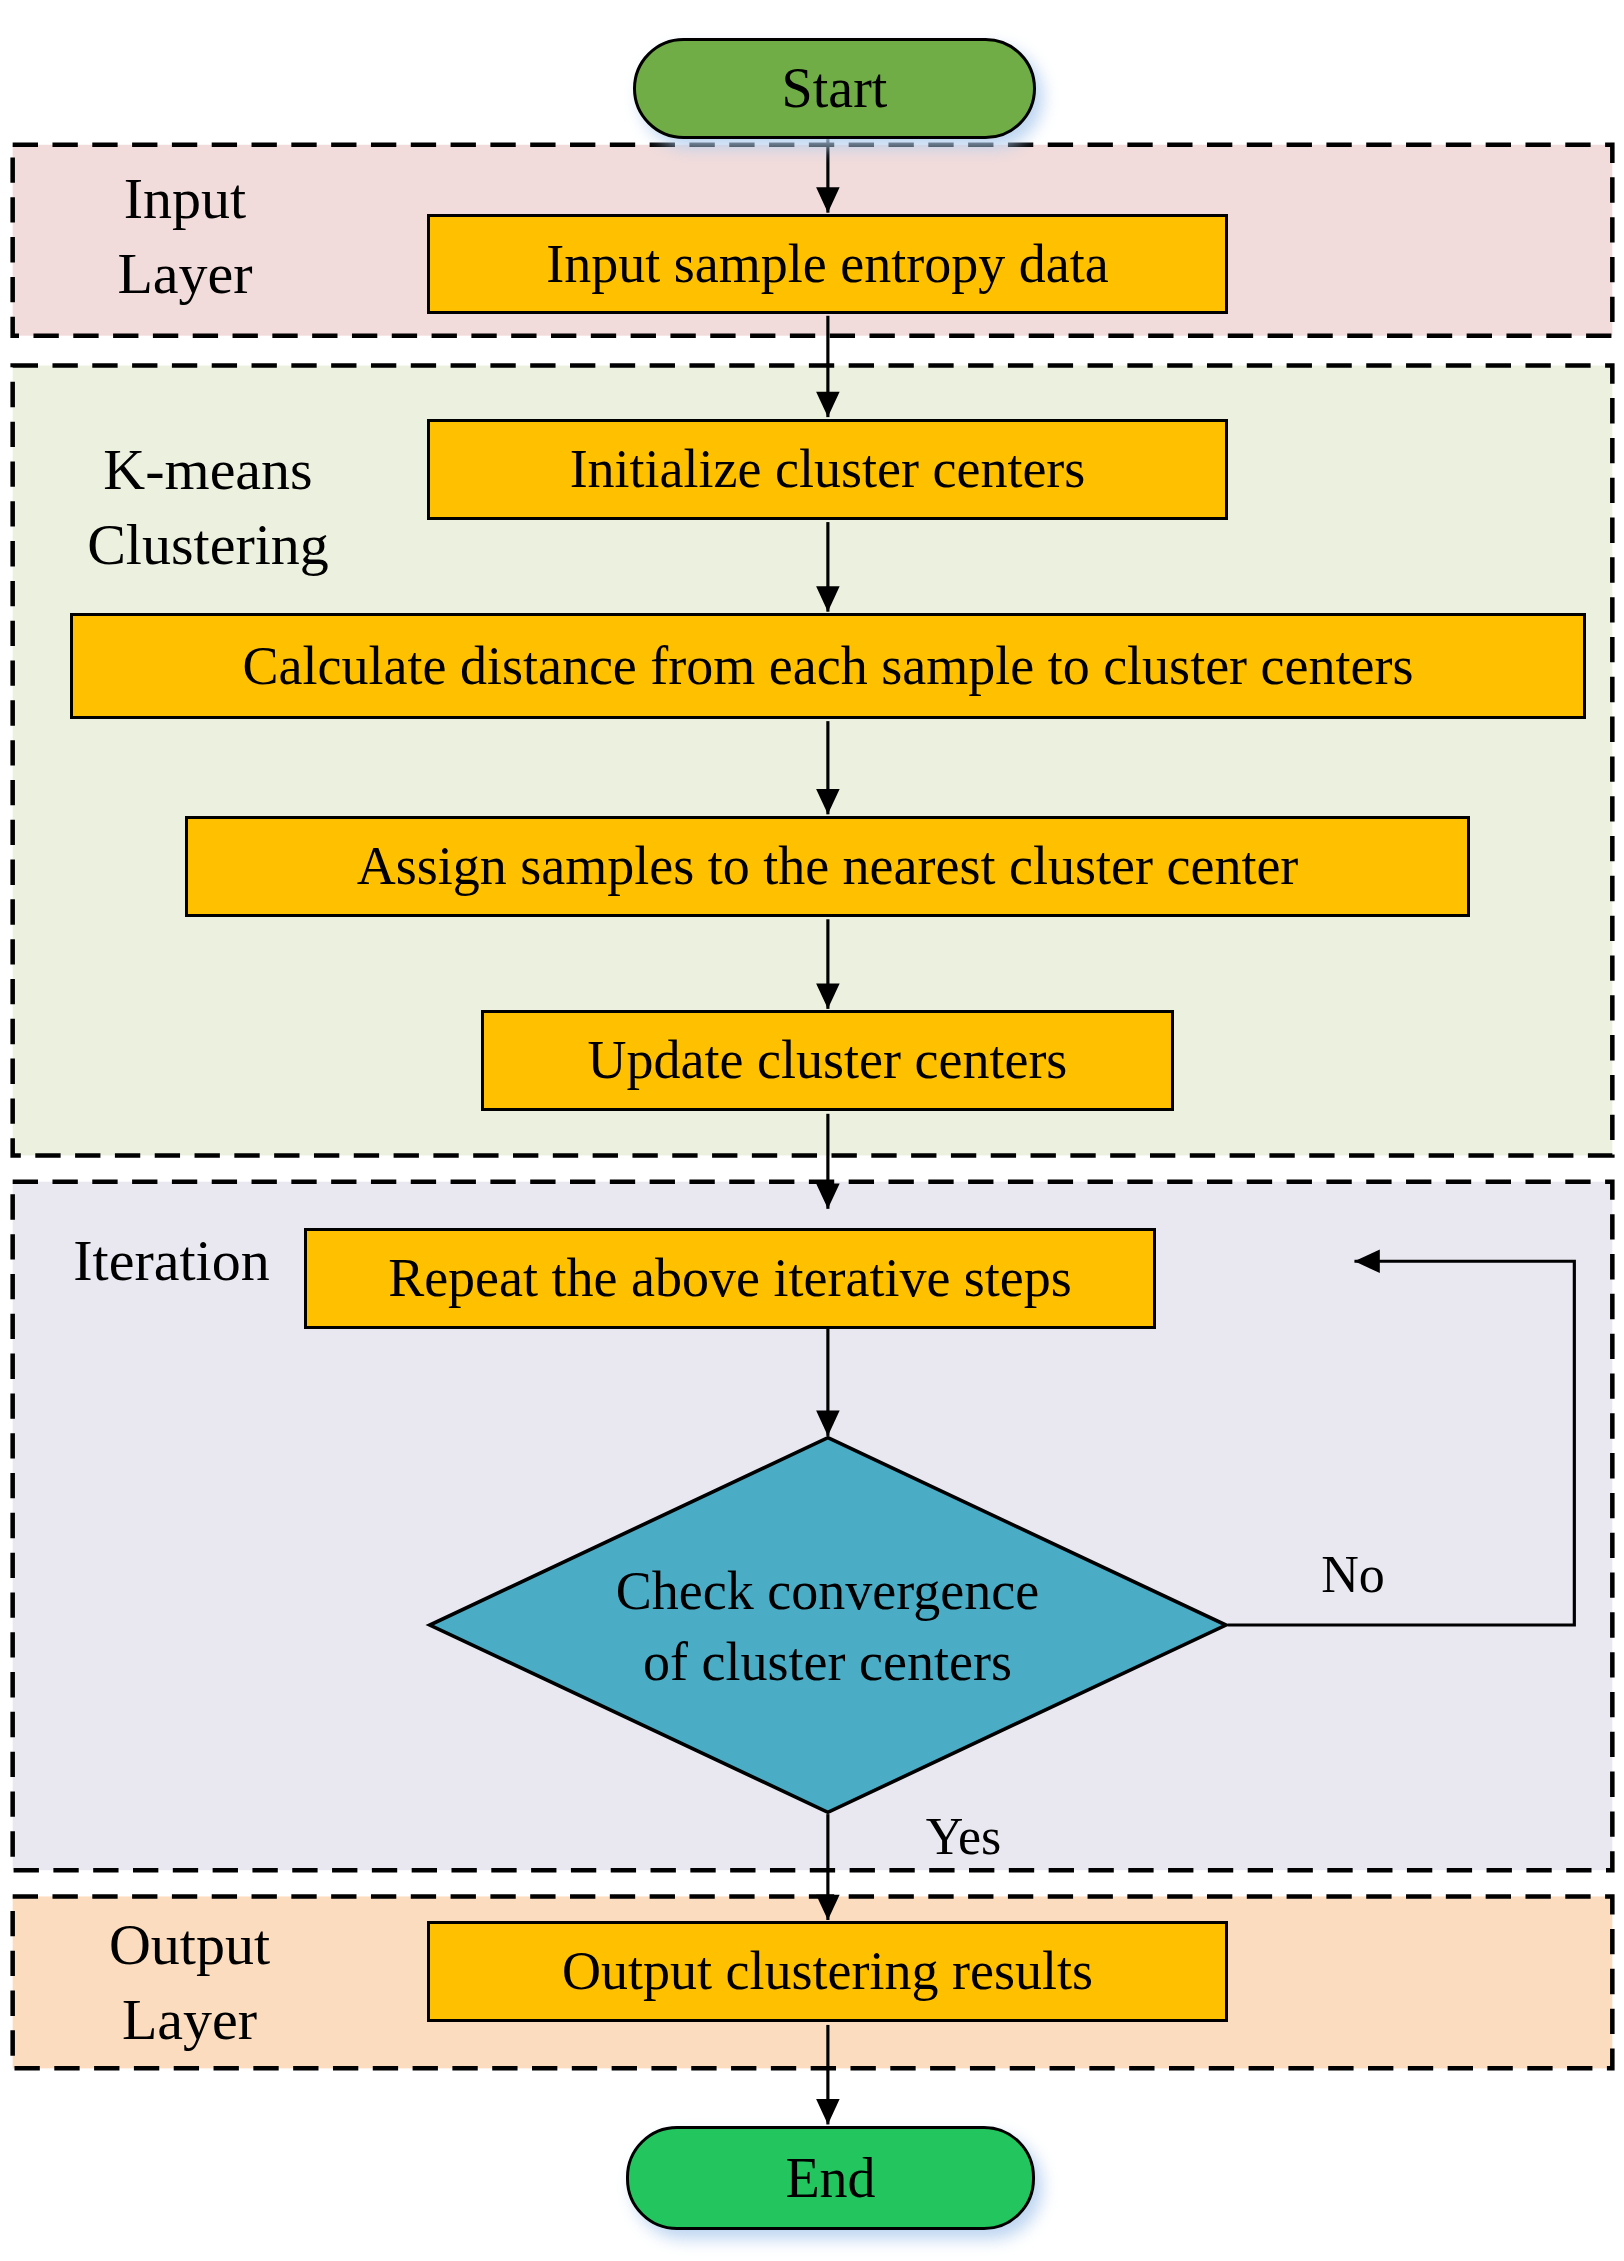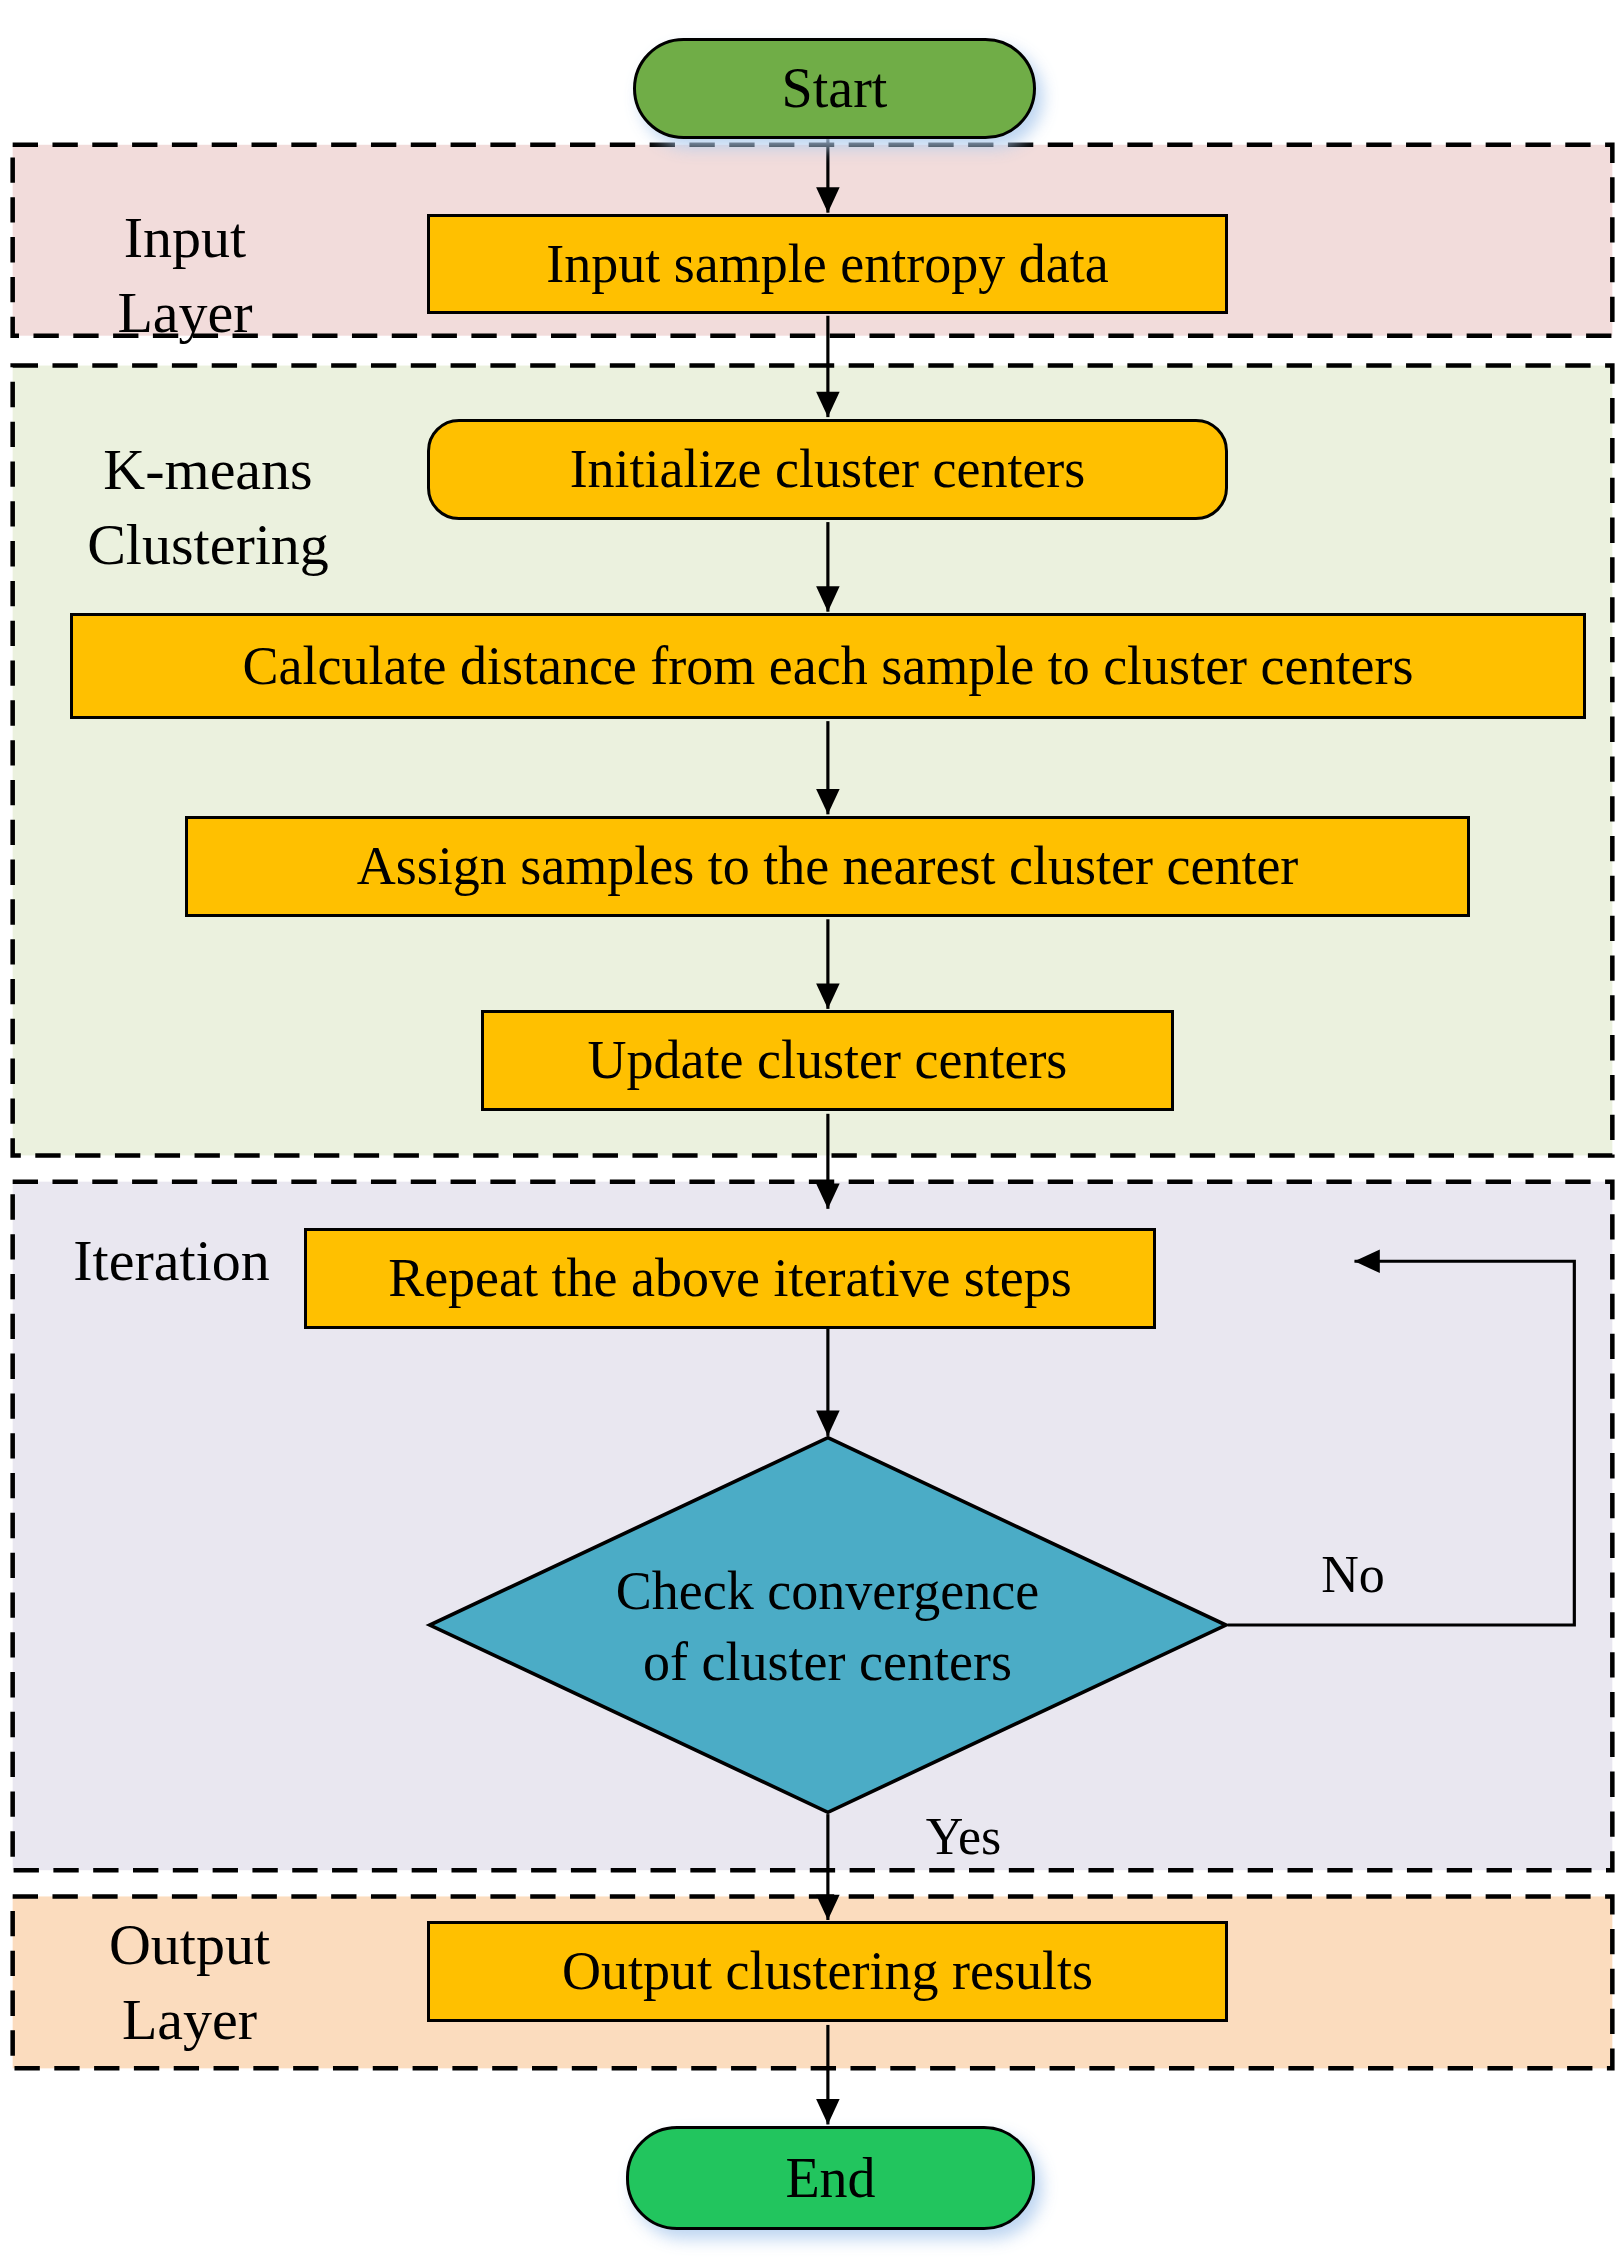--- a/index.html
+++ b/index.html
@@ -80,41 +80,41 @@
     <line class="flow-line" x1="915" y1="1016" x2="915" y2="1115" marker-end="url(#arrow)"></line>
     <line class="flow-line" x1="915" y1="1231" x2="915" y2="1336" marker-end="url(#arrow)"></line>
     <line class="flow-line" x1="915" y1="1452" x2="915" y2="1587" marker-end="url(#arrow)"></line>
     <line class="flow-line" x1="915" y1="2005" x2="915" y2="2122" marker-end="url(#arrow)"></line>
     <line class="flow-line" x1="915" y1="2238" x2="915" y2="2348" marker-end="url(#arrow)"></line>
     <polyline class="flow-line" points="1357,1796 1740,1796 1740,1394 1497,1394" marker-end="url(#arrow)"></polyline>
 
     <polygon class="shape" points="915,1589 1355,1796 915,2003 475,1796" fill="#4bacc6"></polygon>
   </svg>
 
-  <div class="section-label" style="left:63px; top:161px; width:244px;margin-top:39px;">
+  <div class="section-label" style="left:63px; top:161px; width:244px;">
     <span>Input</span>
     <span>Layer</span>
   </div>
   <div class="section-label" style="left:36px; top:432px; width:344px;">
     <span>K-means</span>
     <span>Clustering</span>
   </div>
   <div class="section-label" style="left:36px; top:1223px; width:271px;">
     <span>Iteration</span>
   </div>
   <div class="section-label" style="left:54px; top:1907px; width:271px;">
     <span>Output</span>
     <span>Layer</span>
   </div>
 
   <div class="node terminator" style="left: 633px; top: 18px; width: 403px; height: 101px; background-color: rgb(112, 173, 71); margin-top: 20px;">Start</div>
 
   <div class="node" style="left: 427px; top: 214px; width: 801px; height: 100px; background-color: rgb(255, 192, 0);">Input sample entropy data</div>
 
-  <div class="node" style="left: 427px; top: 419px; width: 801px; height: 101px; background-color: rgb(255, 192, 0); border-radius: 32px;">Initialize cluster centers</div>
+  <div class="node" style="left: 427px; top: 419px; width: 801px; height: 101px; background-color: rgb(255, 192, 0);">Initialize cluster centers</div>
 
   <div class="node" style="left: 70px; top: 613px; width: 1516px; height: 106px; background-color: rgb(255, 192, 0);">Calculate distance from each sample to cluster centers</div>
 
   <div class="node" style="left: 185px; top: 816px; width: 1285px; height: 101px; background-color: rgb(255, 192, 0);">Assign samples to the nearest cluster center</div>
 
   <div class="node" style="left: 481px; top: 1010px; width: 693px; height: 101px; background-color: rgb(255, 192, 0);">Update cluster centers</div>
 
   <div class="node" style="left: 304px; top: 1228px; width: 852px; height: 101px; background-color: rgb(255, 192, 0);">Repeat the above iterative steps</div>
 
   <div class="diamond-label" style="left:502px; top:1536px; width:651px; height:181px;">

